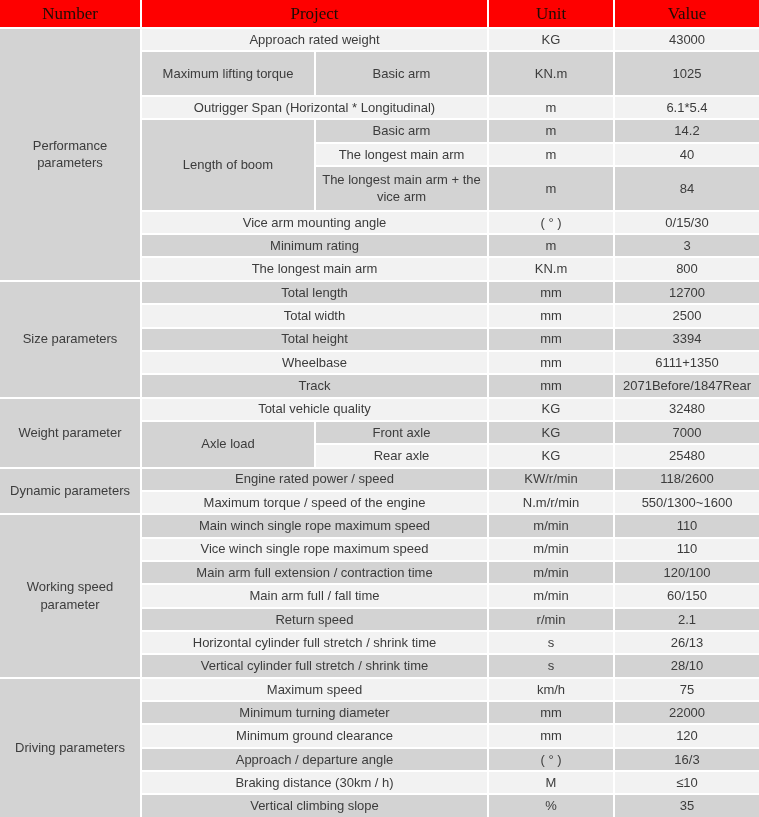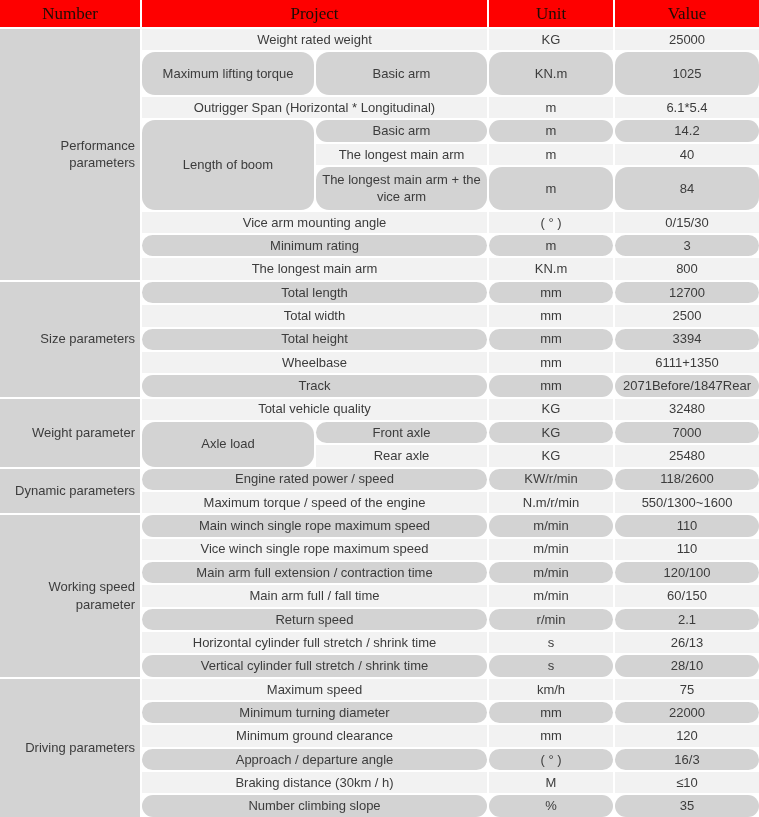--- a/index.html
+++ b/index.html
@@ -41,22 +41,22 @@
     color: var(--cell-text, #3c3c3c);
     text-align: center;
     vertical-align: middle;
     padding: 0 5px;
     line-height: 1.35;
     overflow: hidden;
   }
   tbody tr { height: 21px; }
   tbody tr.tall { height: 42px; }
   .light { background: var(--row-light, #f2f2f2); }
-  .gray  { background: var(--row-gray, #d3d3d3); border-radius: 13px; }
-  .cat   { background: var(--row-gray, #d3d3d3); text-align: right; }
+  .gray  { background: var(--row-gray, #d3d3d3); }
+  .cat   { background: var(--row-gray, #d3d3d3); }
 </style>
 </head>
 <body>
 
 <div class="screen">
   <table class="spec">
     <colgroup>
       <col style="width:140px">
       <col style="width:172px">
       <col style="width:171px">
@@ -67,23 +67,23 @@
       <tr>
         <th>Number</th>
         <th colspan="2">Project</th>
         <th>Unit</th>
         <th>Value</th>
       </tr>
     </thead>
     <tbody>
         <tr>
           <td class="cat" rowspan="9">Performance parameters</td>
-          <td class="proj light" colspan="2">Weight rated weight</td>
+          <td class="proj light" colspan="2">Approach rated weight</td>
           <td class="unit light">KG</td>
-          <td class="val light">25000</td>
+          <td class="val light">43000</td>
         </tr>
         <tr class="tall">
           <td class="proj gray">Maximum lifting torque</td>
           <td class="proj gray">Basic arm</td>
           <td class="unit gray">KN.m</td>
           <td class="val gray">1025</td>
         </tr>
         <tr>
           <td class="proj light" colspan="2">Outrigger Span (Horizontal * Longitudinal)</td>
           <td class="unit light">m</td>
@@ -230,19 +230,19 @@
           <td class="proj gray" colspan="2">Approach / departure angle</td>
           <td class="unit gray">( ° )</td>
           <td class="val gray">16/3</td>
         </tr>
         <tr>
           <td class="proj light" colspan="2">Braking distance (30km / h)</td>
           <td class="unit light">M</td>
           <td class="val light">≤10</td>
         </tr>
         <tr>
-          <td class="proj gray" colspan="2">Number climbing slope</td>
+          <td class="proj gray" colspan="2">Vertical climbing slope</td>
           <td class="unit gray">%</td>
           <td class="val gray">35</td>
         </tr>
       </tbody>
   </table>
 </div>
 
 </body></html>

